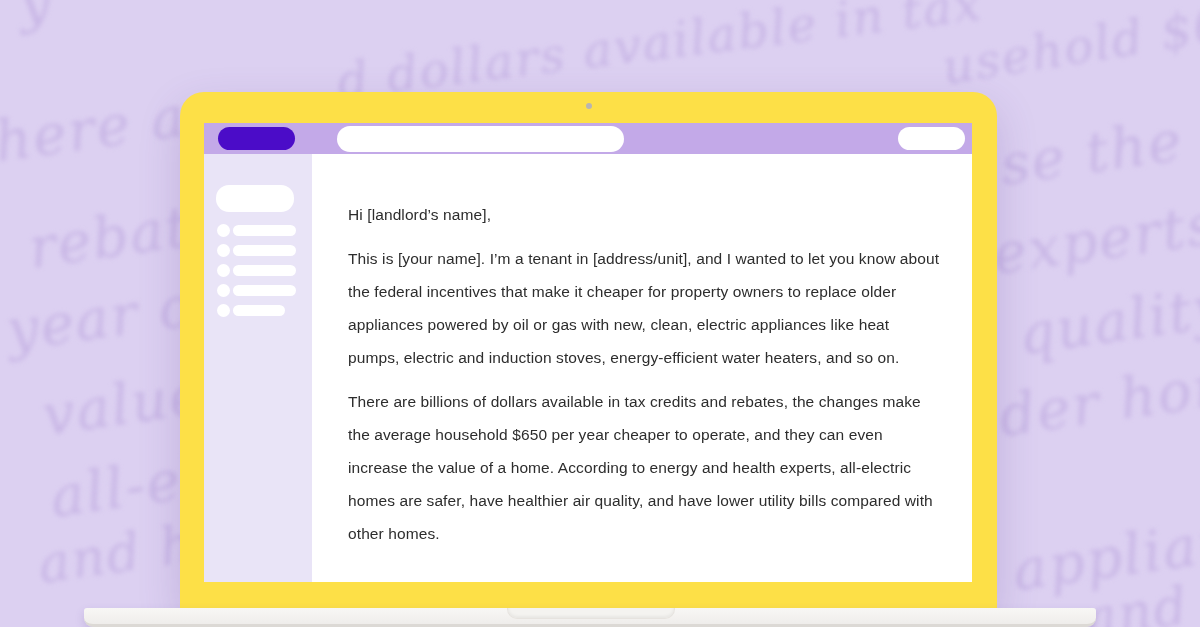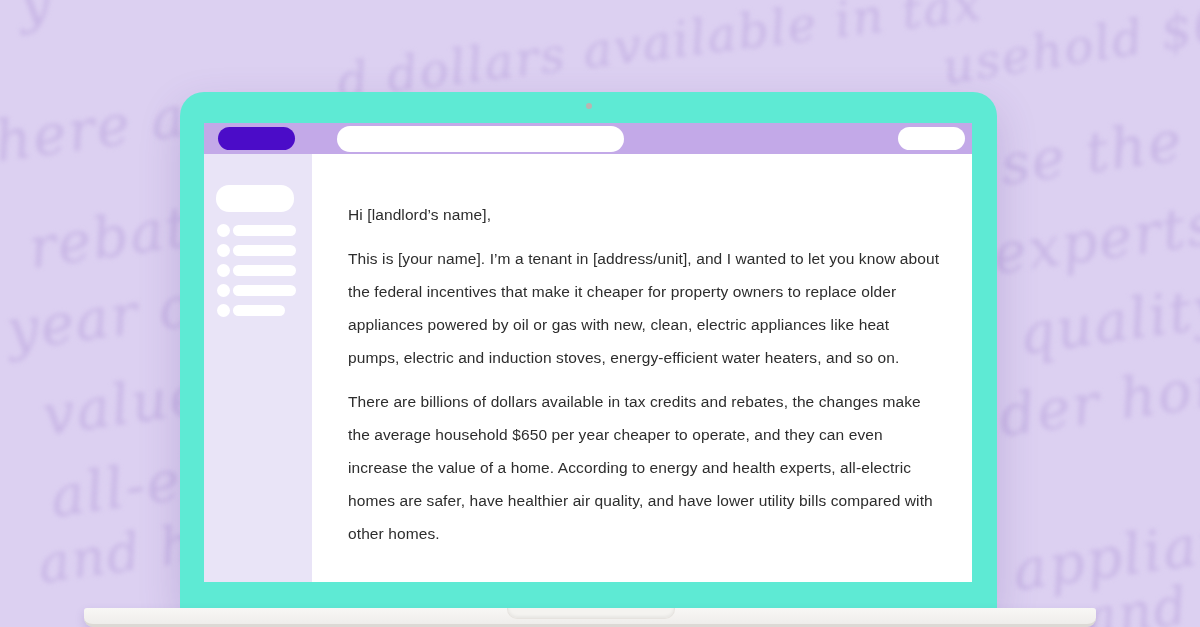--- a/index.html
+++ b/index.html
@@ -32,21 +32,21 @@
   .w9{left:1000px;top:120px;}
   .w10{left:992px;top:205px;}
   .w11{left:1018px;top:287px;}
   .w12{left:998px;top:362px;}
   .w13{left:1012px;top:518px;}
   .w14{left:1085px;top:582px;font-size:52px;}
 
   
   .laptop-screen{
     position:absolute;left:180px;top:92px;width:817px;height:516px;
-    background:#5eead4;border-radius:24px 24px 0 0;
+    background:#fde047;border-radius:24px 24px 0 0;
     box-shadow:0 16px 40px rgba(96,64,150,0.22);
   }
   .camera-dot{
     position:absolute;left:50%;top:11px;width:6px;height:6px;margin-left:-3px;
     border-radius:50%;background:#b9b5b1;
   }
   .app-window{
     position:absolute;left:24px;top:31px;width:768px;height:459px;
     background:#ffffff;overflow:hidden;
   }

